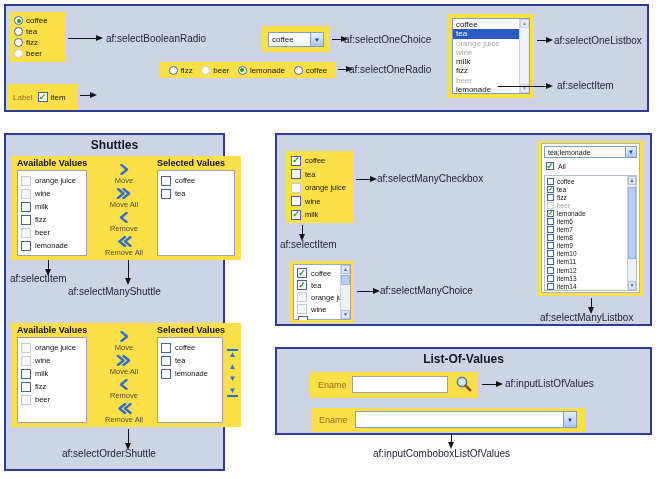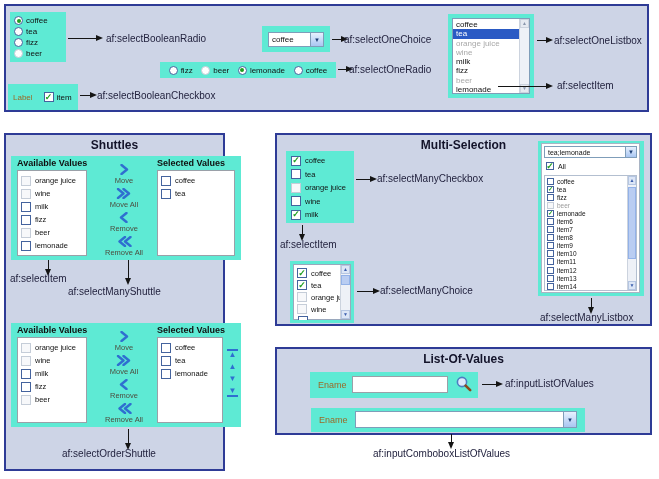--- a/index.html
+++ b/index.html
@@ -1,20 +1,20 @@
 <!DOCTYPE html>
 <html><head>
 <meta charset="utf-8">
 <style>
   *{box-sizing:border-box;margin:0;padding:0;}
   body{background:#fff;font-family:"Liberation Sans",sans-serif;}
   .screen{position:relative;width:659px;height:479px;background:#fff;overflow:hidden;}
   .panel{position:absolute;background:#cdd4e6;border:2px solid #2e3b96;}
   .panel-title{position:absolute;top:3px;left:0;right:0;text-align:center;font-weight:bold;font-size:12px;color:#13132a;}
-  .wbox{position:absolute;background:#5eead4;}
+  .wbox{position:absolute;background:#fde047;}
   .af-label{position:absolute;font-size:10px;color:#23233f;white-space:nowrap;}
   .harrow{position:absolute;height:0;border-top:1.4px solid #141414;}
   .harrow::after{content:"";position:absolute;right:-7px;top:-4.4px;width:0;height:0;
     border-left:7px solid #141414;border-top:3.5px solid transparent;border-bottom:3.5px solid transparent;}
   .varrow{position:absolute;width:0;border-left:1.4px solid #141414;}
   .varrow::after{content:"";position:absolute;left:-4.4px;bottom:-7px;width:0;height:0;
     border-top:7px solid #141414;border-left:3.5px solid transparent;border-right:3.5px solid transparent;}
   
   .opt{display:flex;align-items:center;gap:3px;white-space:nowrap;}
   .lbl8{font-size:8px;color:#111;}
@@ -181,30 +181,29 @@
           <span class="sarr sarr-dn"></span>
         </div>
       </div>
     </div>
     <div class="harrow" style="left:531px;top:34px;width:9px"></div>
     <span class="af-label" style="left:548px;top:29px">af:selectOneListbox</span>
     <div class="harrow" style="left:492px;top:80px;width:48px"></div>
     <span class="af-label" style="left:551px;top:74px">af:selectItem</span>
 
     <div class="wbox" style="left:2px;top:78px;width:70px;height:26px">
-      <div style="display:flex;align-items:center;height:100%;gap:11px;padding-left:5px">
+      <div style="display:flex;align-items:center;height:100%;gap:5px;padding-left:5px">
         <span style="font-size:8px;color:#9a6a28">Label</span>
         <div class="opt checked">
           <span class="cb"></span>
           <span class="lbl8">item</span>
         </div>
       </div>
     </div>
     <div class="harrow" style="left:74px;top:89px;width:10px"></div>
-    <span class="af-label" style="left:91px;top:84px">af:selectBooleanCheckbox</span>
   </div>
 
   <div class="panel" style="left:4px;top:133px;width:221px;height:338px">
     <div class="panel-title">Shuttles</div>
 
     <div class="wbox" style="left:5px;top:21px;width:230px;height:104px">
       <span class="lb-header" style="left:6px;top:2px">Available Values</span>
       <span class="lb-header" style="left:146px;top:2px">Selected Values</span>
       <div class="lb" style="left:6px;top:14px;width:70px;height:86px">
 
@@ -352,21 +351,20 @@
         <span class="ric">▲</span>
         <span class="ric">▼</span>
         <span class="ric bar-b">▼</span>
       </div>
     </div>
     <div class="varrow" style="left:122px;top:294px;height:14px"></div>
     <span class="af-label" style="left:56px;top:313px">af:selectOrderShuttle</span>
   </div>
 
   <div class="panel" style="left:275px;top:133px;width:377px;height:193px">
-    <div class="panel-title">Multi-Selection</div>
 
     <div class="wbox" style="left:9px;top:16px;width:68px;height:72px">
       <div class="vlist" style="padding:3px 0 0 5px">
 
       <div class="chk-row checked" style="height:13.5px">
           <span class="cb"></span>
           <span>coffee</span>
         </div>
           <div class="chk-row" style="height:13.5px">
           <span class="cb"></span>

